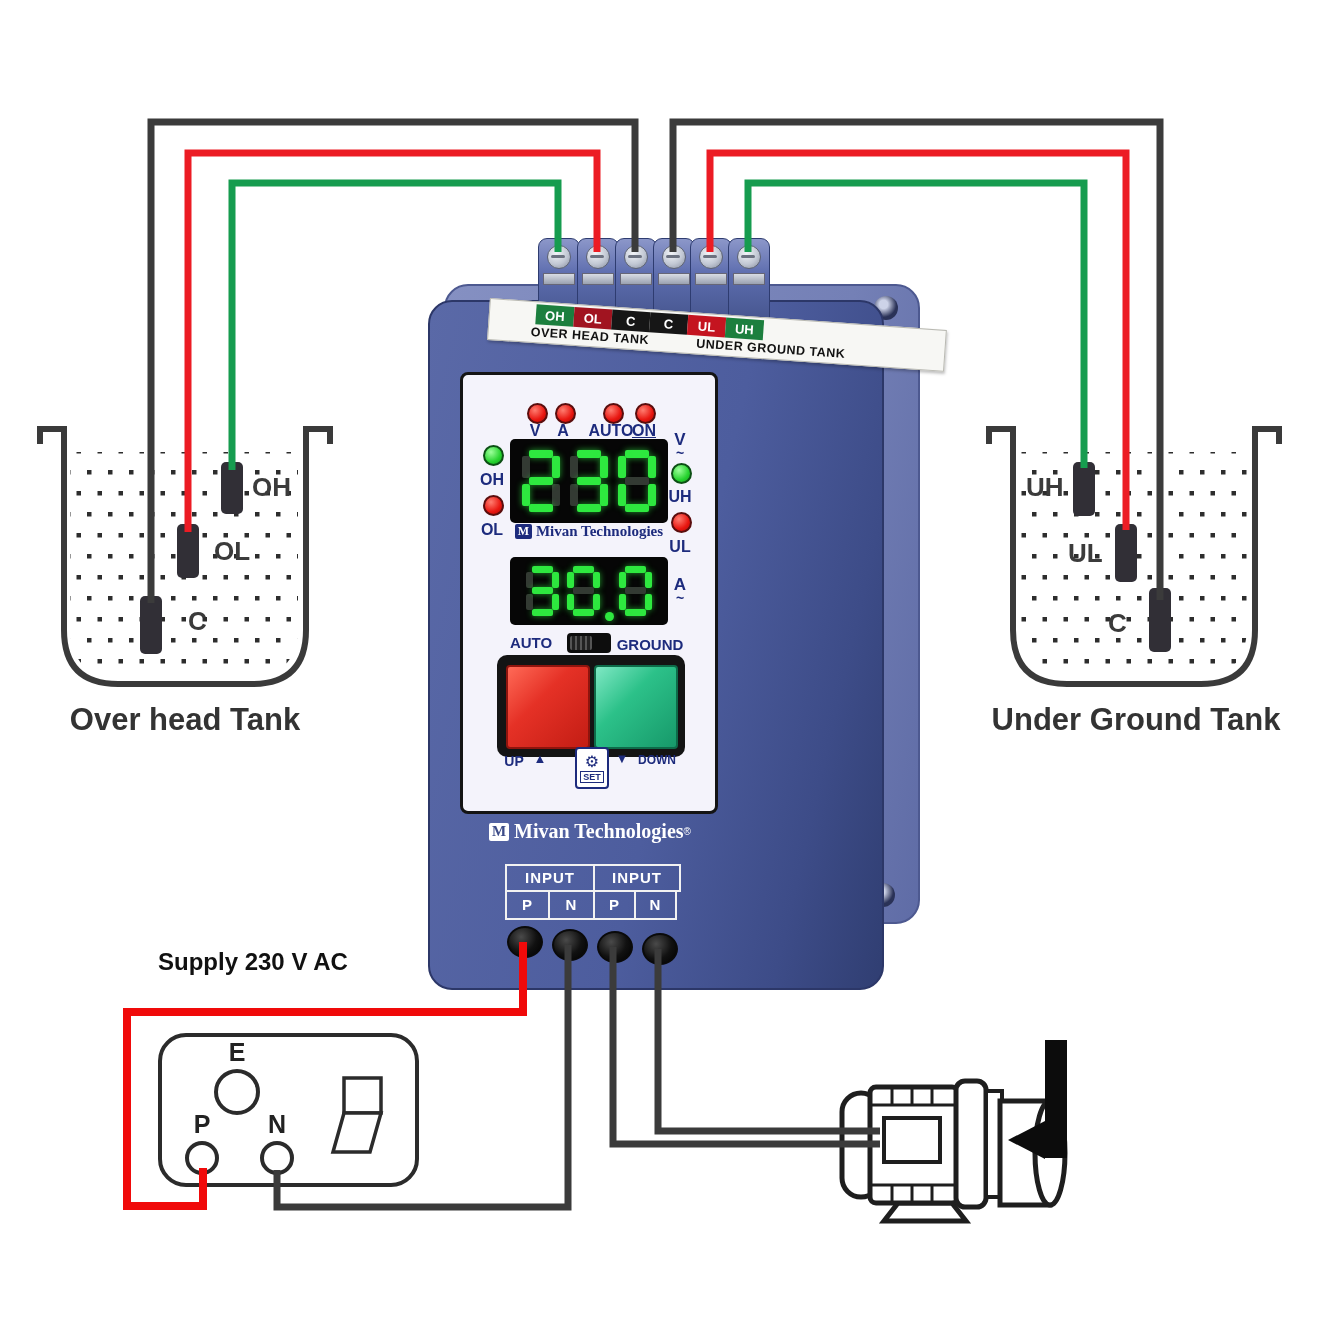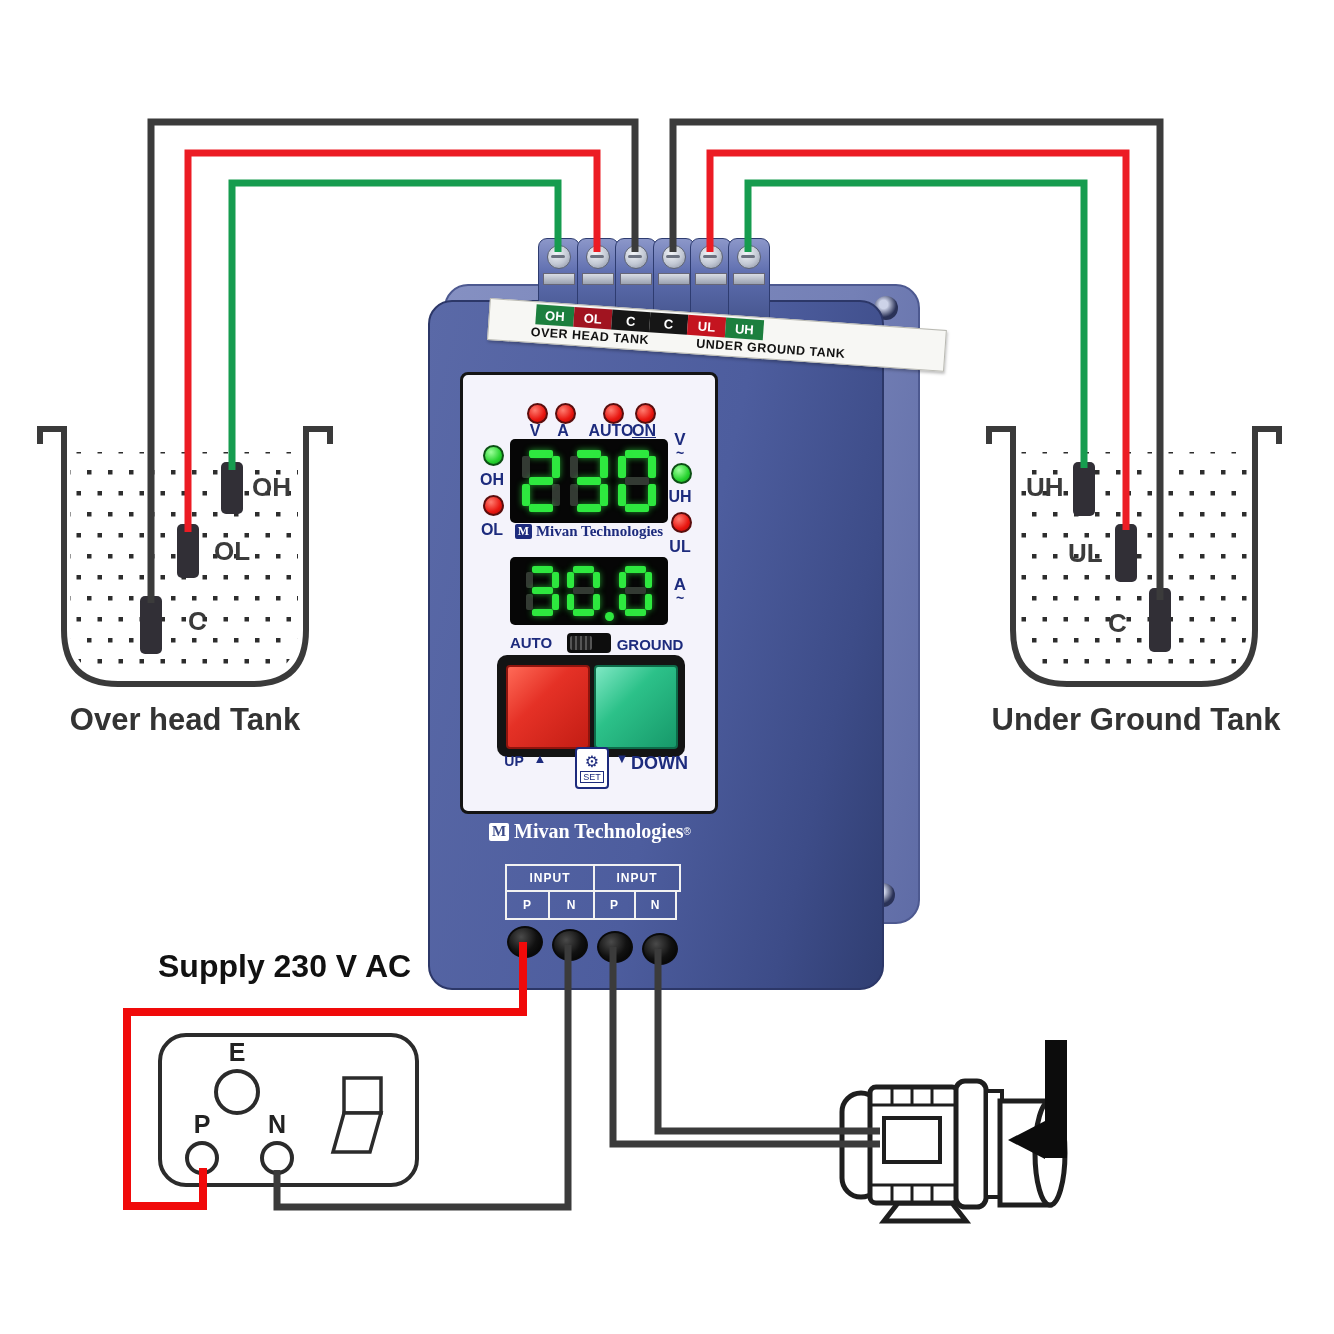--- a/index.html
+++ b/index.html
@@ -54,43 +54,43 @@
   #mode-slider{position:absolute;left:104px;top:258px;width:44px;height:20px;background:#0d0d0d;border-radius:4px;}
   #mode-slider .knob{position:absolute;left:3px;top:3px;width:22px;height:14px;background:#2b2b2b;border-radius:2px;
     background-image:repeating-linear-gradient(90deg,#555 0 2px,#222 2px 5px);}
   #btn-frame{position:absolute;left:34px;top:280px;width:188px;height:102px;background:#141414;border-radius:10px;}
   .pushbtn{position:absolute;top:10px;width:80px;height:80px;border-radius:4px;}
   #btn-red{left:9px;background:linear-gradient(135deg,#ff6a57 0%,#e53126 40%,#c31d14 100%);border:2px solid #8f140d;}
   #btn-green{left:97px;background:linear-gradient(135deg,#7fe8c4 0%,#2cc189 40%,#17996a 100%);border:2px solid #0d6b49;}
   #set-box{position:absolute;left:112px;top:372px;width:30px;height:38px;background:#fff;border:2px solid #1d2b7d;
            border-radius:4px;display:flex;flex-direction:column;align-items:center;justify-content:center;color:#1d2b7d;}
   #set-box .gear{font-size:16px;line-height:16px;}
-  #set-box .settxt{font-size:9px;font-weight:normal;border:1px solid #1d2b7d;padding:0 2px;margin-top:1px;}
+  #set-box .settxt{font-size:9px;font-weight:bold;border:1px solid #1d2b7d;padding:0 2px;margin-top:1px;}
   #brandrow{left:468px;top:820px;width:244px;display:flex;align-items:center;justify-content:center;z-index:5;color:#fff;}
   #brandrow .mbox{width:20px;height:18px;background:#fff;color:#3d4c88;font-weight:bold;font-family:"Liberation Serif",serif;
                   font-size:15px;display:flex;align-items:center;justify-content:center;border-radius:2px;margin-right:5px;}
   #brandrow .btxt{font-family:"Liberation Serif",serif;font-weight:bold;font-size:20px;white-space:nowrap;}
   #brandrow sup{font-size:10px;}
-  #iotable{left:505px;top:864px;width:176px;z-index:5;color:#fff;font-weight:bold;font-size:12px;text-align:center;}
+  #iotable{left:505px;top:864px;width:176px;z-index:5;color:#fff;font-weight:bold;font-size:15px;text-align:center;}
   #iotable .r1{display:flex;} 
   #iotable .c{border:2px solid #f2f2f2;box-sizing:border-box;height:28px;line-height:24px;letter-spacing:1px;}
   #iotable .r1 .c{margin-right:-2px;}
   #iotable .r2{display:flex;margin-top:-2px;}
   #iotable .r2 .c{height:30px;line-height:26px;margin-right:-2px;}
   .oval{position:absolute;width:32px;height:28px;border-radius:50%;z-index:5;
         background:radial-gradient(circle at 38% 32%,#4a4a4a,#111 55%,#000);border:2px solid #0a0a0a;}
   .panel-logo{position:absolute;left:0;top:148px;width:100%;display:flex;align-items:center;justify-content:center;color:#1d2b7d;}
   .panel-logo .mbox{width:17px;height:15px;background:#1d2b7d;color:#fff;font-family:"Liberation Serif",serif;
       font-weight:bold;font-size:12px;display:flex;align-items:center;justify-content:center;border-radius:2px;margin-right:4px;}
   .panel-logo .ltxt{font-family:"Liberation Serif",serif;font-weight:bold;font-size:15px;}
   .tilde{font-size:14px;line-height:8px;}
   
   .tanktitle{font-size:31px;font-weight:bold;color:#333;text-align:center;z-index:2;}
   .sensorlbl{font-size:26px;font-weight:bold;color:#3b3b3b;z-index:2;}
-  .supply{font-size:32px;font-weight:bold;color:#111;z-index:2;}
+  .supply{font-size:24px;font-weight:bold;color:#111;z-index:2;}
   .pinlbl{font-size:25px;font-weight:bold;color:#222;z-index:2;width:30px;text-align:center;}
 </style>
 </head>
 <body>
 
 <div id="stage">
 
   <svg id="scene" width="1334" height="1334" viewBox="0 0 1334 1334">
     <defs>
       <pattern id="dots" patternUnits="userSpaceOnUse" width="21" height="42">
@@ -290,21 +290,21 @@
       <div id="btn-green" class="pushbtn"></div>
     </div>
 
     <div class="plabel" style="left:36px;top:378px;width:30px;font-size:14px;">UP</div>
     <div class="plabel" style="left:68px;top:376px;width:18px;font-size:13px;">▲</div>
     <div id="set-box">
       <span class="gear">⚙</span>
       <span class="settxt">SET</span>
     </div>
     <div class="plabel" style="left:150px;top:376px;width:18px;font-size:13px;">▼</div>
-    <div class="plabel" style="left:168px;top:378px;width:52px;font-size:18px;">DOWN</div>
+    <div class="plabel" style="left:168px;top:378px;width:52px;font-size:12px;">DOWN</div>
   </div>
 
   <div id="brandrow" class="abs">
     <span class="mbox">M</span>
     <span class="btxt">Mivan Technologies</span>
     <sup>®</sup>
   </div>
 
   <div id="iotable" class="abs">
     <div class="r1">

